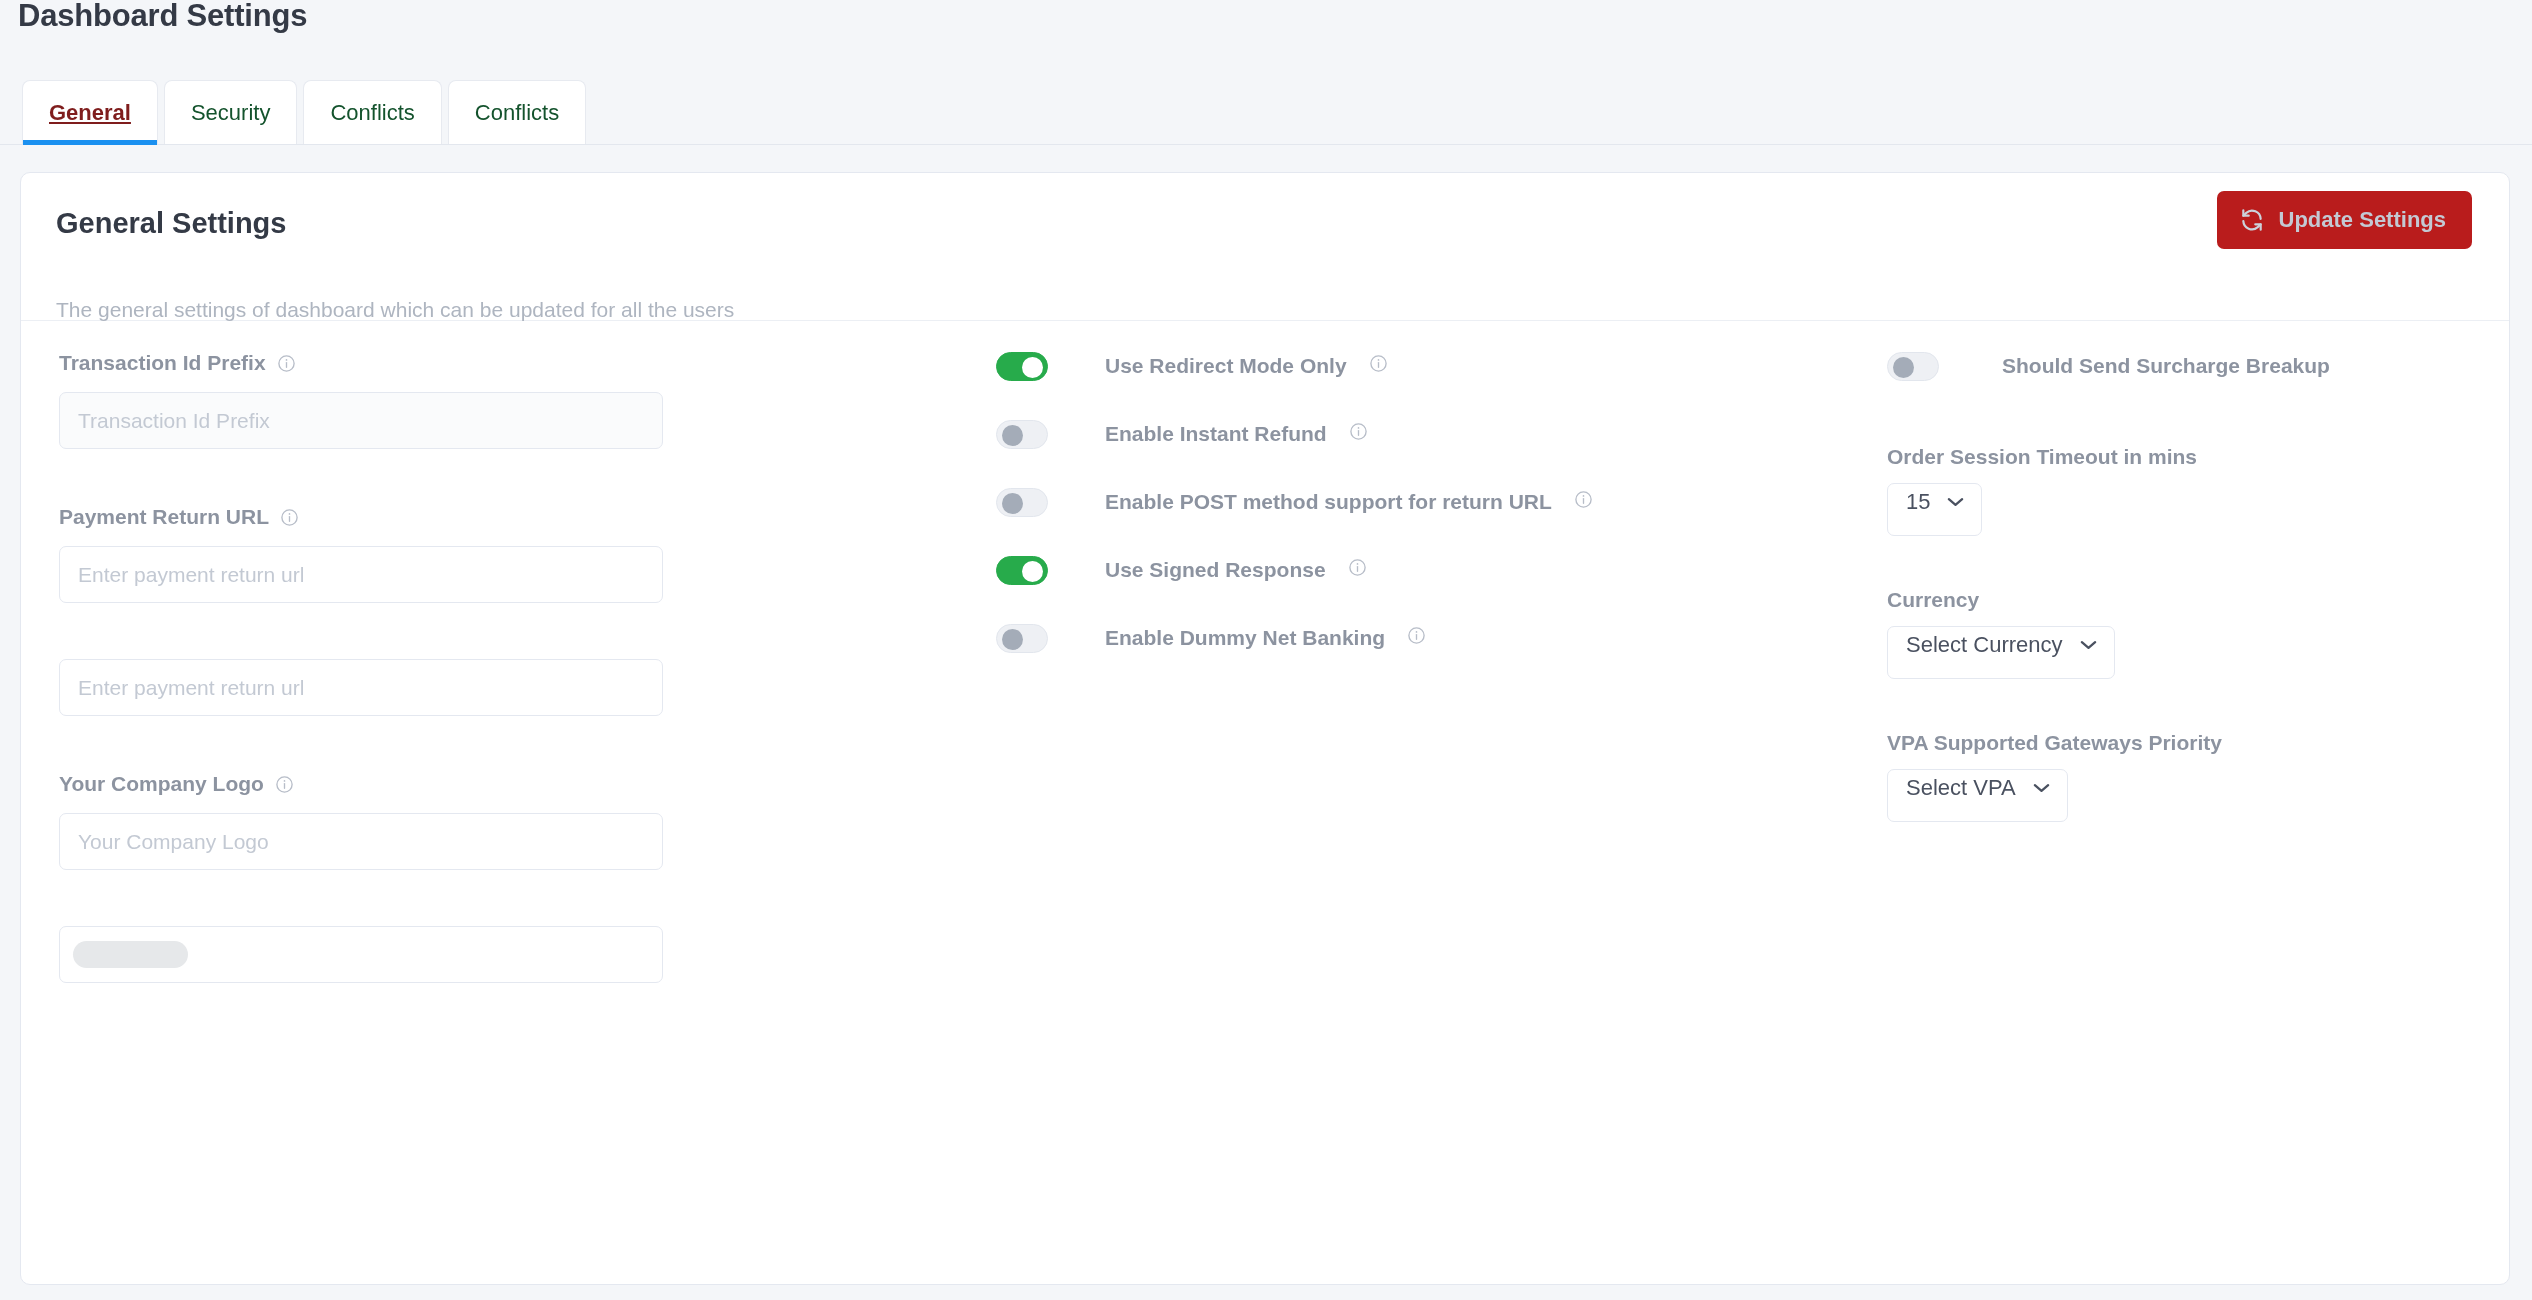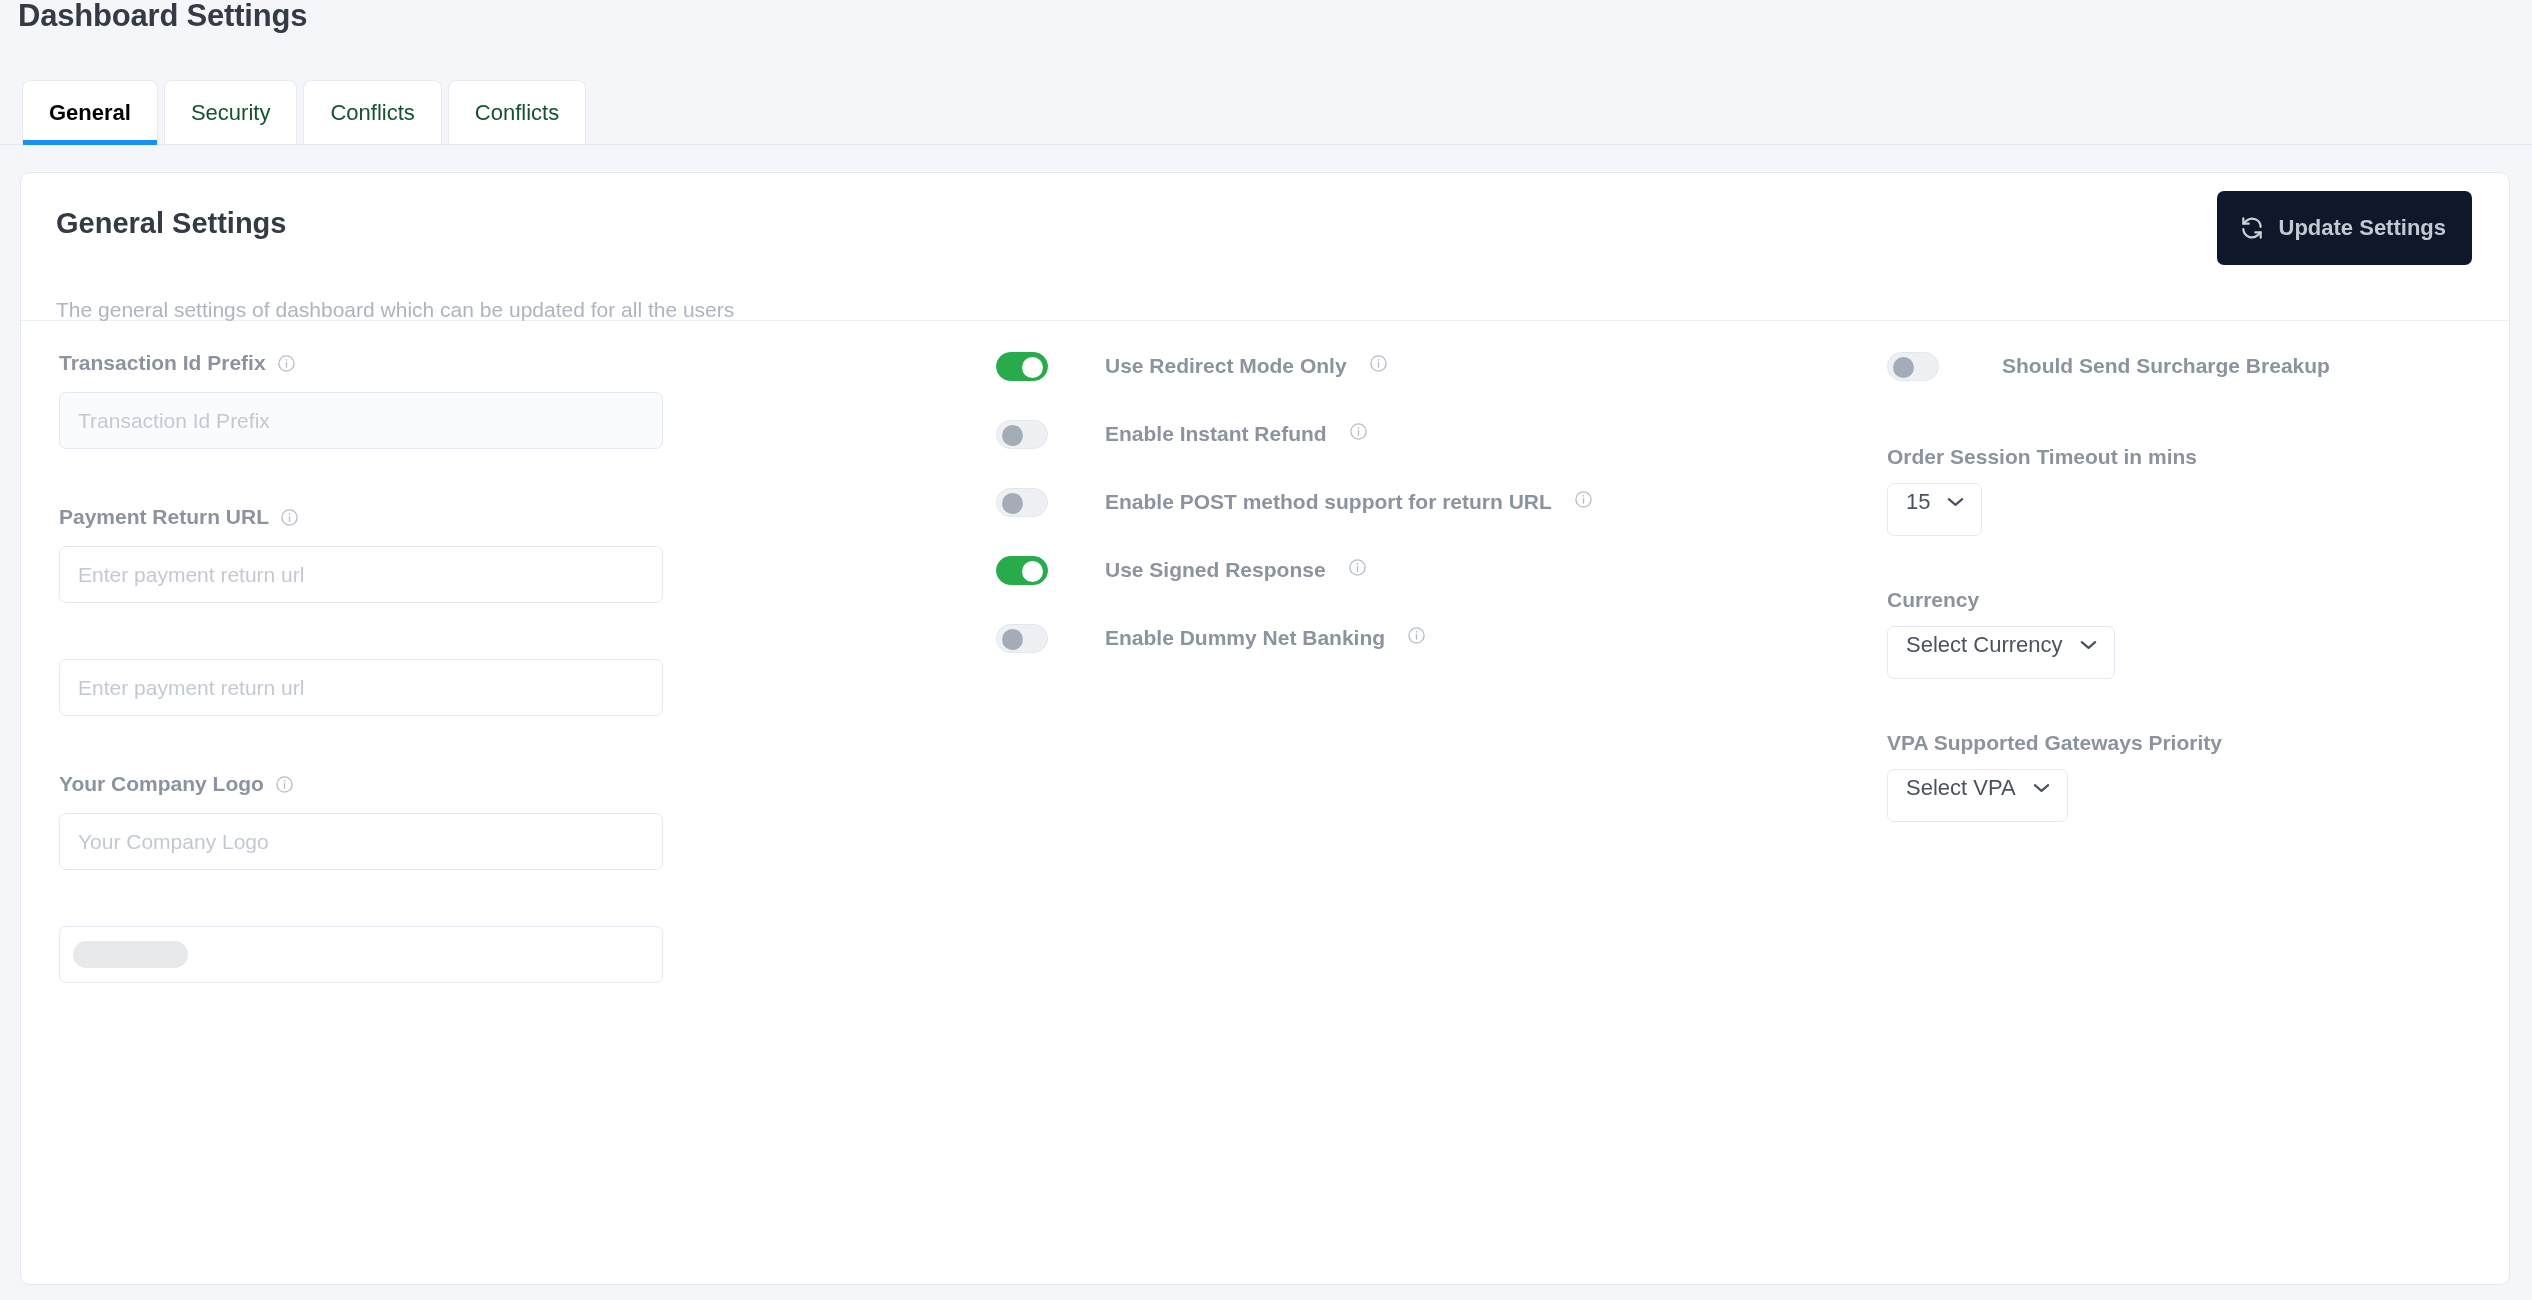--- a/index.html
+++ b/index.html
@@ -42,23 +42,24 @@
     align-items: center;
     justify-content: center;
     padding: 0 26px;
     font-size: 22px;
     color: #14532d;
     font-weight: normal;
     position: relative;
     cursor: pointer;
   }
   .tab.active {
-    color: #000000;
+    color: #7f1d1d;
     font-weight: bold;
     border-color: #e7eaf0;
+    text-decoration: underline;
   }
   .tab.active::after {
     content: "";
     position: absolute;
     left: 0; right: 0; bottom: -1px;
     height: 5px;
     background: #1a90f0;
   }
   .tabbar-line {
     position: absolute;
@@ -100,22 +101,22 @@
     top: 85px;
     font-size: 21px;
     color: #aeb5c0;
     margin-top: 40px;
   }
 
   .update-btn {
     position: absolute;
     right: 37px;
     top: 18px;
-    height: 74px;
-    background: #0f172a;
+    height: 58px;
+    background: #b91c1c;
     border: none;
     border-radius: 7px;
     display: flex;
     align-items: center;
     gap: 14px;
     padding: 0 26px 0 22px;
     cursor: default;
   }
   .update-btn .lbl {
     font-size: 22px;

